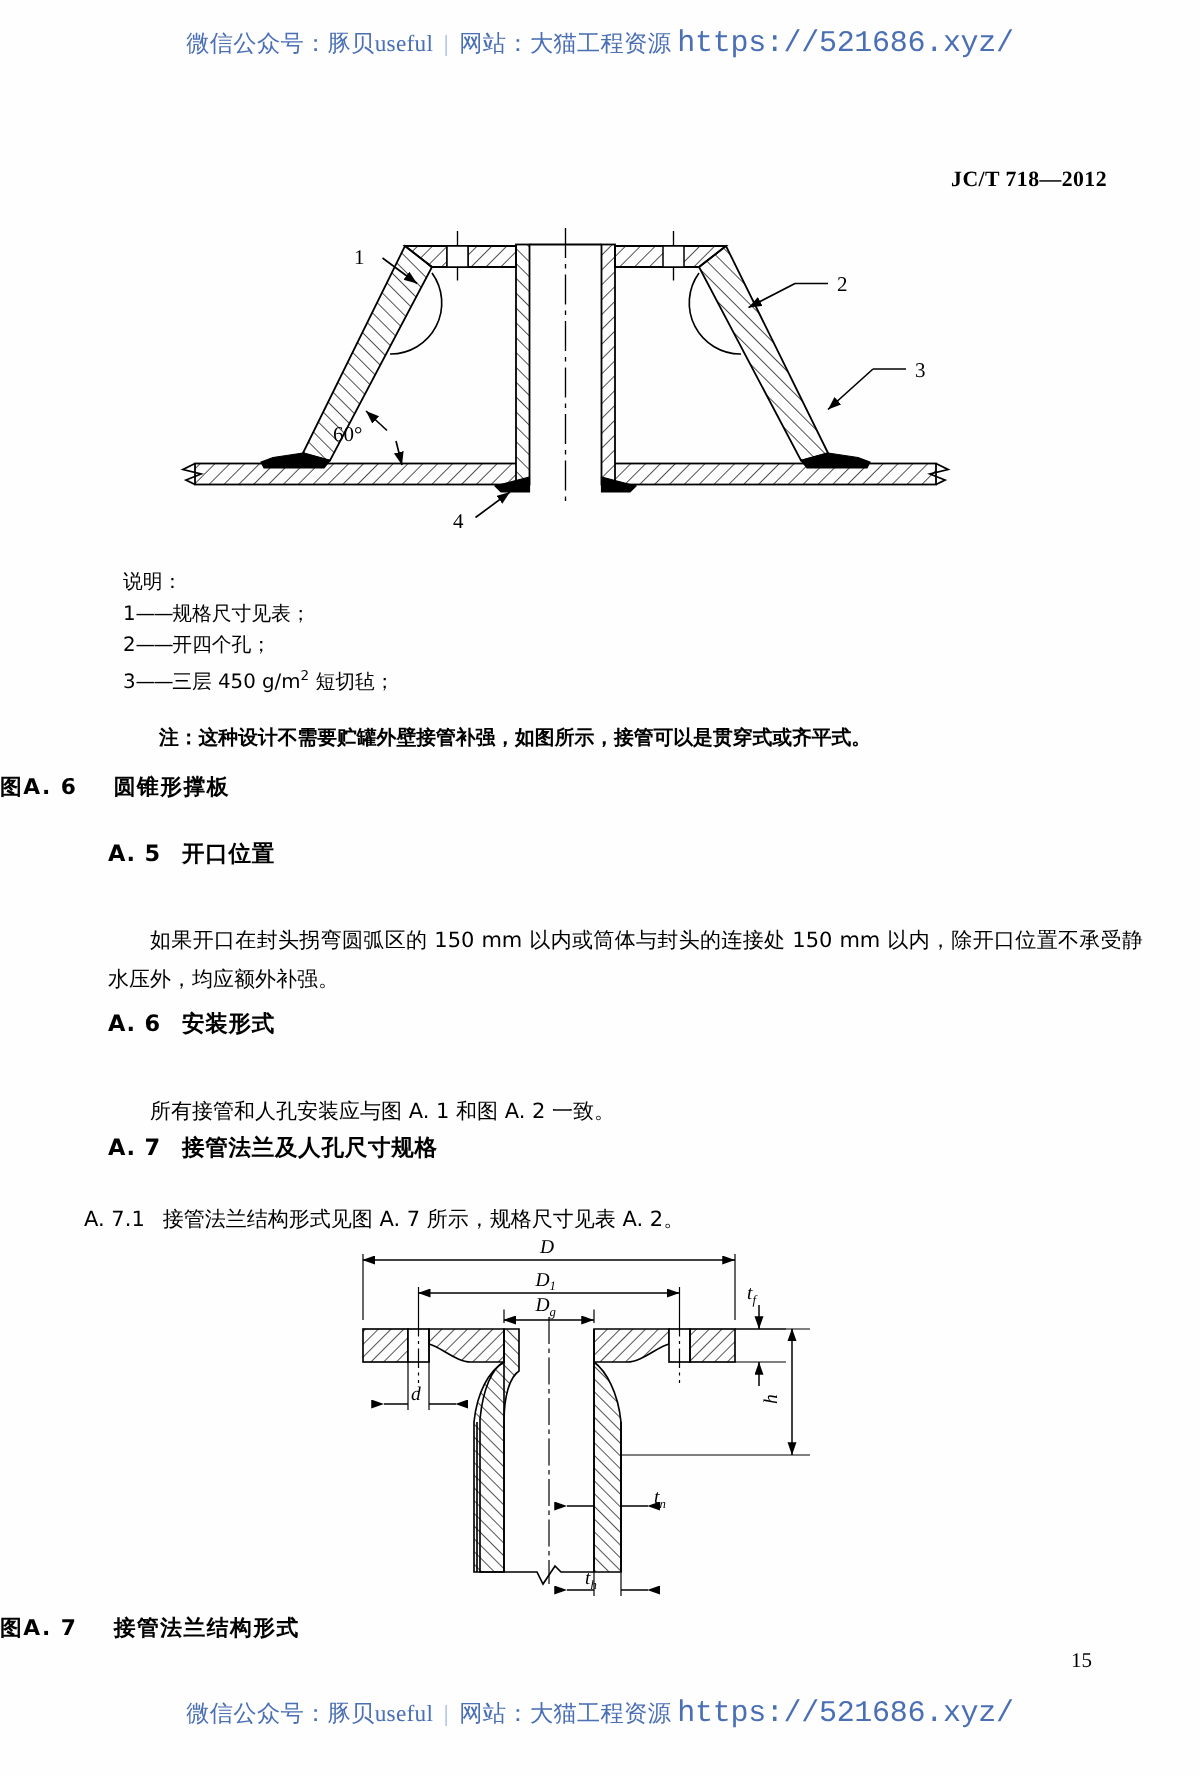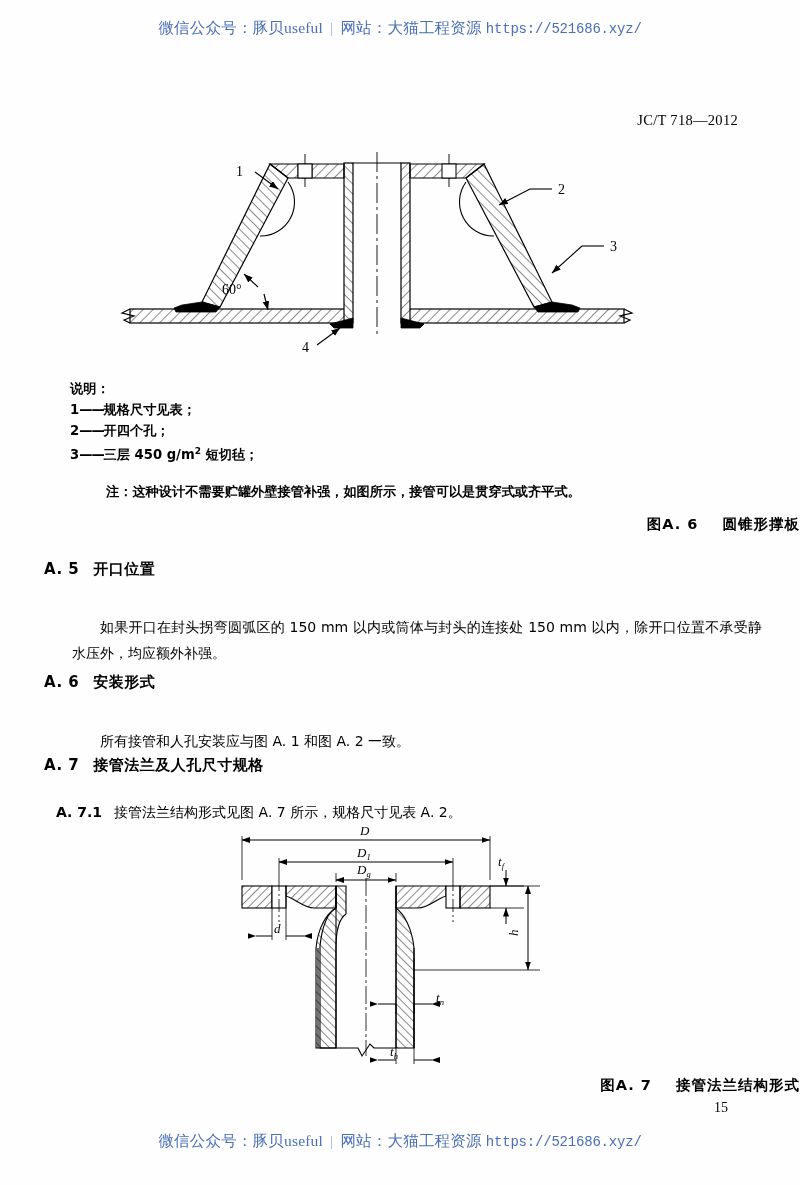--- a/index.html
+++ b/index.html
@@ -31,57 +31,57 @@
     white-space: nowrap;
     font-family: "Liberation Serif", "DejaVu Serif", serif;
   }
   .watermark .sep {
     color: #9db3d8;
     margin: 0 7px;
     font-weight: 300;
   }
   .watermark .url {
     font-family: "Liberation Mono", "DejaVu Sans Mono", monospace;
-    font-size: 14px;
+    font-size: 20px;
     letter-spacing: -0.2px;
   }
   #wm-top { top: 18px; }
   #wm-bottom { top: 1131px; }
 
   
   .std-header {
     position: absolute;
     right: 62px;
     top: 112px;
     font-size: 14.5px;
-    font-weight: normal;
+    font-weight: bold;
     font-family: "Liberation Serif", "DejaVu Serif", serif;
     letter-spacing: 0.3px;
     text-align: right;
   }
 
   
   .page-number {
     position: absolute;
     right: 72px;
     top: 1100px;
     font-size: 14px;
     font-family: "Liberation Serif", "DejaVu Serif", serif;
   }
 
   
   .legend {
     position: absolute;
-    left: 70px;
+    left: 82px;
     top: 378px;
     width: 620px;
     font-size: 13.2px;
     line-height: 21px;
     font-family: "DejaVu Sans", sans-serif;
-    font-weight: bold;
+    font-weight: normal;
   }
   .legend .row { white-space: nowrap; }
   .legend .dash { letter-spacing: -1px; }
   .legend sup { font-size: 9px; vertical-align: super; }
 
   .note {
     position: absolute;
     left: 82px;
     top: 483px;
     width: 640px;
@@ -89,32 +89,32 @@
     font-family: "DejaVu Sans", sans-serif;
     font-weight: bold;
     white-space: nowrap;
     margin-left: 24px;
   }
 
   .fig-caption {
     position: absolute;
     left: 0;
     width: 800px;
-    text-align: right;
+    text-align: left;
     font-size: 14.5px;
     font-weight: bold;
     font-family: "DejaVu Sans", sans-serif;
     letter-spacing: 1px;
   }
   #cap-a6 { top: 515px; }
   #cap-a7 { top: 1076px; }
 
   h2.sec {
     position: absolute;
-    left: 44px;
+    left: 72px;
     margin: 0;
     font-size: 15px;
     font-weight: bold;
     font-family: "DejaVu Sans", sans-serif;
     letter-spacing: 0.5px;
     white-space: nowrap;
   }
   h2.sec .num { margin-right: 14px; }
   #sec-a5 { top: 560px; }
   #sec-a6 { top: 673px; }
@@ -136,21 +136,21 @@
 
   p.subsec {
     position: absolute;
     left: 56px;
     margin: 0;
     font-size: 14px;
     font-family: "DejaVu Sans", sans-serif;
     white-space: nowrap;
   }
   #sub-a71 { top: 804px; }
-  #sub-a71 .num { margin-right: 12px; font-weight: bold; margin-top: 28px; }
+  #sub-a71 .num { margin-right: 12px; font-weight: normal; margin-top: 28px; }
 
   
   .figure {
     position: absolute;
   }
   #fig-a6 { left: 112px; top: 142px; }
   #fig-a7 { left: 218px; top: 818px; }
 
   svg { display: block; }
   svg text {

